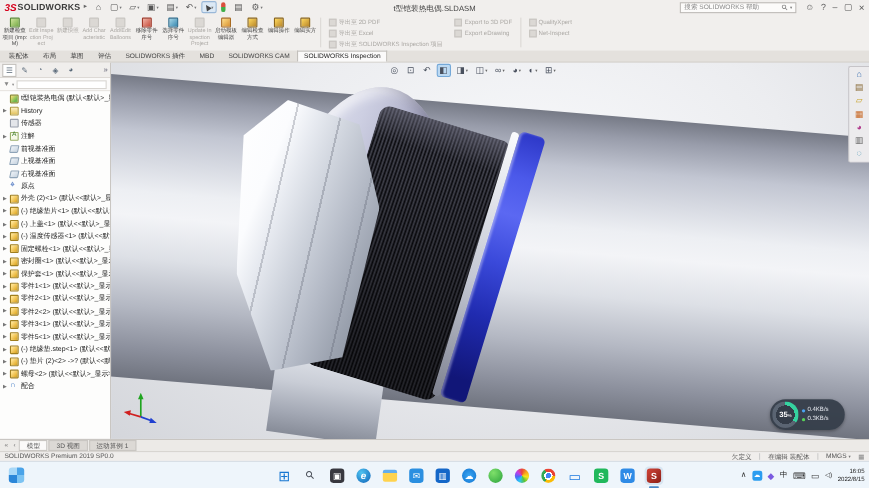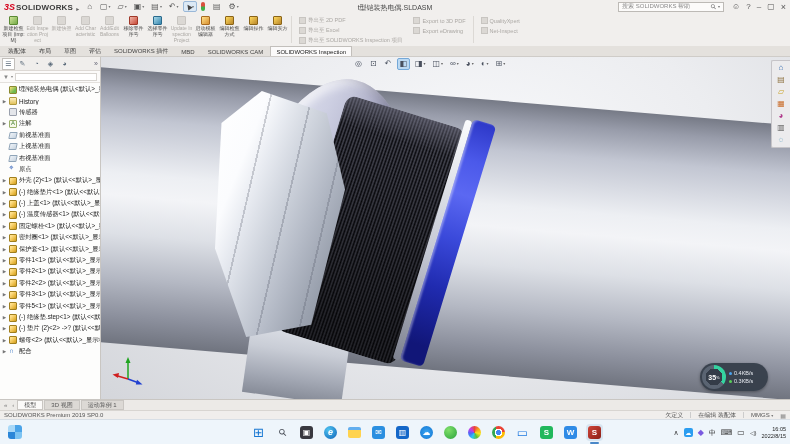--- a/index.html
+++ b/index.html
@@ -2,21 +2,21 @@
 <html><head>
 <meta charset="utf-8">
 <style>
   *{box-sizing:border-box;margin:0;padding:0}
   html,body{width:790px;height:444px;overflow:hidden}
   body{font-family:"Liberation Sans","DejaVu Sans",sans-serif;font-size:7px;color:#333;background:#f0eeec}
   #app{position:relative;width:790px;height:444px;display:flex;flex-direction:column}
 
   
   .titlebar{height:13px;flex:none;display:flex;align-items:center;padding:0 4px;background:#f1efed;position:relative}
-  .logo{display:flex;align-items:flex-end;font-weight:bold;flex:none}
+  .logo{display:flex;align-items:flex-start;font-weight:bold;flex:none}
   .l3s{color:#d6001c;font-style:italic;font-size:9px;margin-right:1px}
   .lsw{color:#3c3c3c;font-size:8px;letter-spacing:.2px}
   .larr{color:#666;font-size:6px;margin:0 5px 0 3px}
   .qat{display:flex;align-items:center;gap:1px}
   .qat-item{display:flex;align-items:center;padding:0 2px;height:11px;color:#555;font-size:8px;border:1px solid transparent}
   .qat-item[data-pressed="true"]{border-color:#9ab8d8;background:#dce9f5;border-radius:2px}
   .qat-item .caret{font-size:4px;color:#777;margin-left:1px}
   .doc-title{position:absolute;left:50%;transform:translateX(-50%);top:3px;font-size:7px;color:#444;white-space:nowrap}
   .search-box{margin-left:auto;display:flex;align-items:center;gap:2px;width:106px;height:10px;border:1px solid #bdbab6;background:#fcfbfa;padding:0 3px;color:#8a8a8a;font-size:6px;white-space:nowrap}
   .search-box .stxt{flex:1;overflow:hidden}

